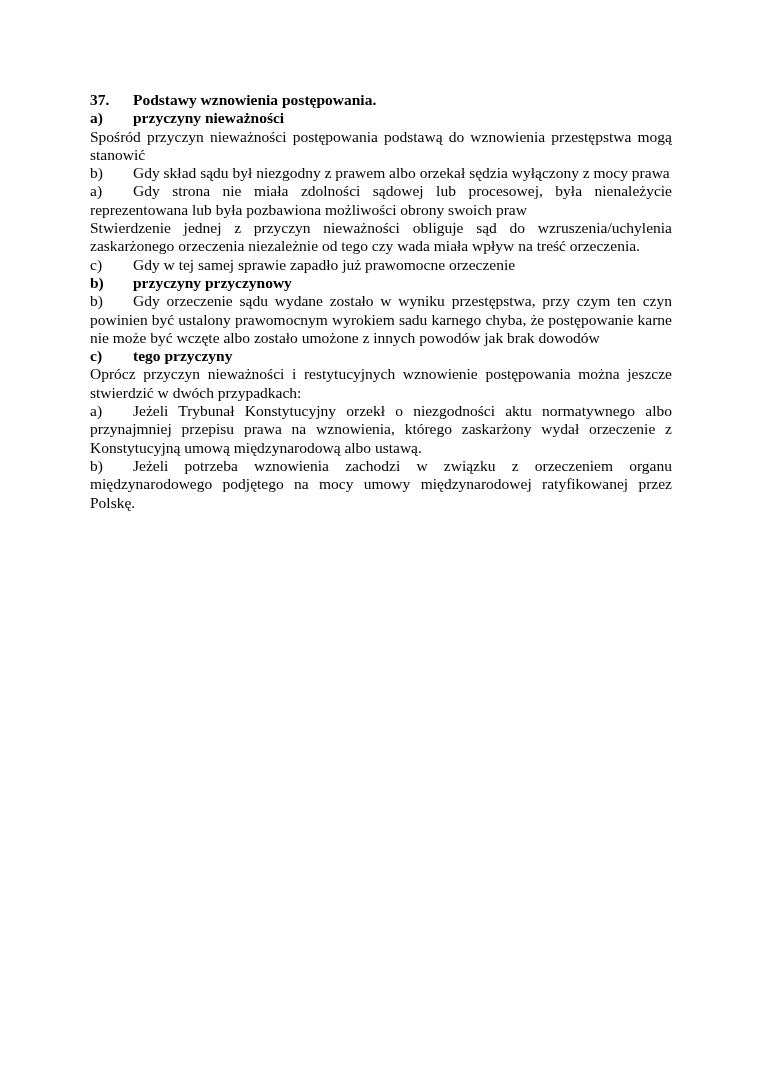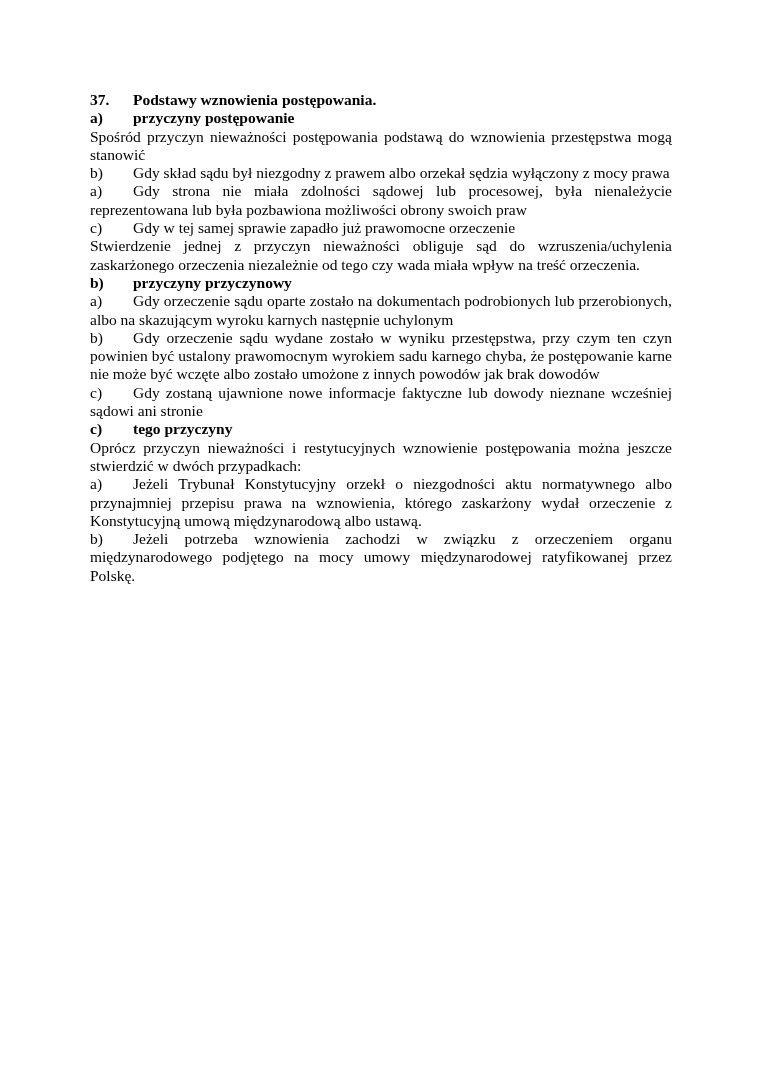--- a/index.html
+++ b/index.html
@@ -29,39 +29,37 @@
   .tab { display: inline-block; width: 43px; }
 </style>
 </head>
 <body>
 
 <div class="page">
   <div class="content">
 
     <p class="h"><span class="tab">37.</span><span>Podstawy wznowienia postępowania.</span></p>
 
-    <p class="h"><span class="tab">a)</span><span>przyczyny postępowanie</span></p>
+    <p class="h"><span class="tab">a)</span><span>przyczyny nieważności</span></p>
 
     <p class="j">Spośród przyczyn nieważności postępowania podstawą do wznowienia przestępstwa mogą stanowić</p>
 
     <p class="j"><span class="tab">b)</span><span>Gdy skład sądu był niezgodny z prawem albo orzekał sędzia wyłączony z mocy prawa</span></p>
 
     <p class="j"><span class="tab">a)</span><span>Gdy strona nie miała zdolności sądowej lub procesowej, była nienależycie reprezentowana lub była pozbawiona możliwości obrony swoich praw</span></p>
 
+    <p class="j">Stwierdzenie jednej z przyczyn nieważności obliguje sąd do wzruszenia/uchylenia zaskarżonego orzeczenia niezależnie od tego czy wada miała wpływ na treść orzeczenia.</p>
+
     <p class="j"><span class="tab">c)</span><span>Gdy w tej samej sprawie zapadło już prawomocne orzeczenie</span></p>
-
-    <p class="j">Stwierdzenie jednej z przyczyn nieważności obliguje sąd do wzruszenia/uchylenia zaskarżonego orzeczenia niezależnie od tego czy wada miała wpływ na treść orzeczenia.</p>
 
     <p class="h"><span class="tab">b)</span><span>przyczyny przyczynowy</span></p>
 
-    <p class="j"><span class="tab">a)</span><span>Gdy orzeczenie sądu oparte zostało na dokumentach podrobionych lub przerobionych, albo na skazującym wyroku karnych następnie uchylonym</span></p>
 
     <p class="j"><span class="tab">b)</span><span>Gdy orzeczenie sądu wydane zostało w wyniku przestępstwa, przy czym ten czyn powinien być ustalony prawomocnym wyrokiem sadu karnego chyba, że postępowanie karne nie może być wczęte albo zostało umożone z innych powodów jak brak dowodów</span></p>
 
-    <p class="j"><span class="tab">c)</span><span>Gdy zostaną ujawnione nowe informacje faktyczne lub dowody nieznane wcześniej sądowi ani stronie</span></p>
 
 
     <p class="h"><span class="tab">c)</span><span>tego przyczyny</span></p>
 
     <p class="j">Oprócz przyczyn nieważności i restytucyjnych wznowienie postępowania można jeszcze stwierdzić w dwóch przypadkach:</p>
 
     <p class="j"><span class="tab">a)</span><span>Jeżeli Trybunał Konstytucyjny orzekł o niezgodności aktu normatywnego albo przynajmniej przepisu prawa na wznowienia, którego zaskarżony wydał orzeczenie z Konstytucyjną umową międzynarodową albo ustawą.</span></p>
 
     <p class="j"><span class="tab">b)</span><span>Jeżeli potrzeba wznowienia zachodzi w związku z orzeczeniem organu międzynarodowego podjętego na mocy umowy międzynarodowej ratyfikowanej przez Polskę.</span></p>
 

